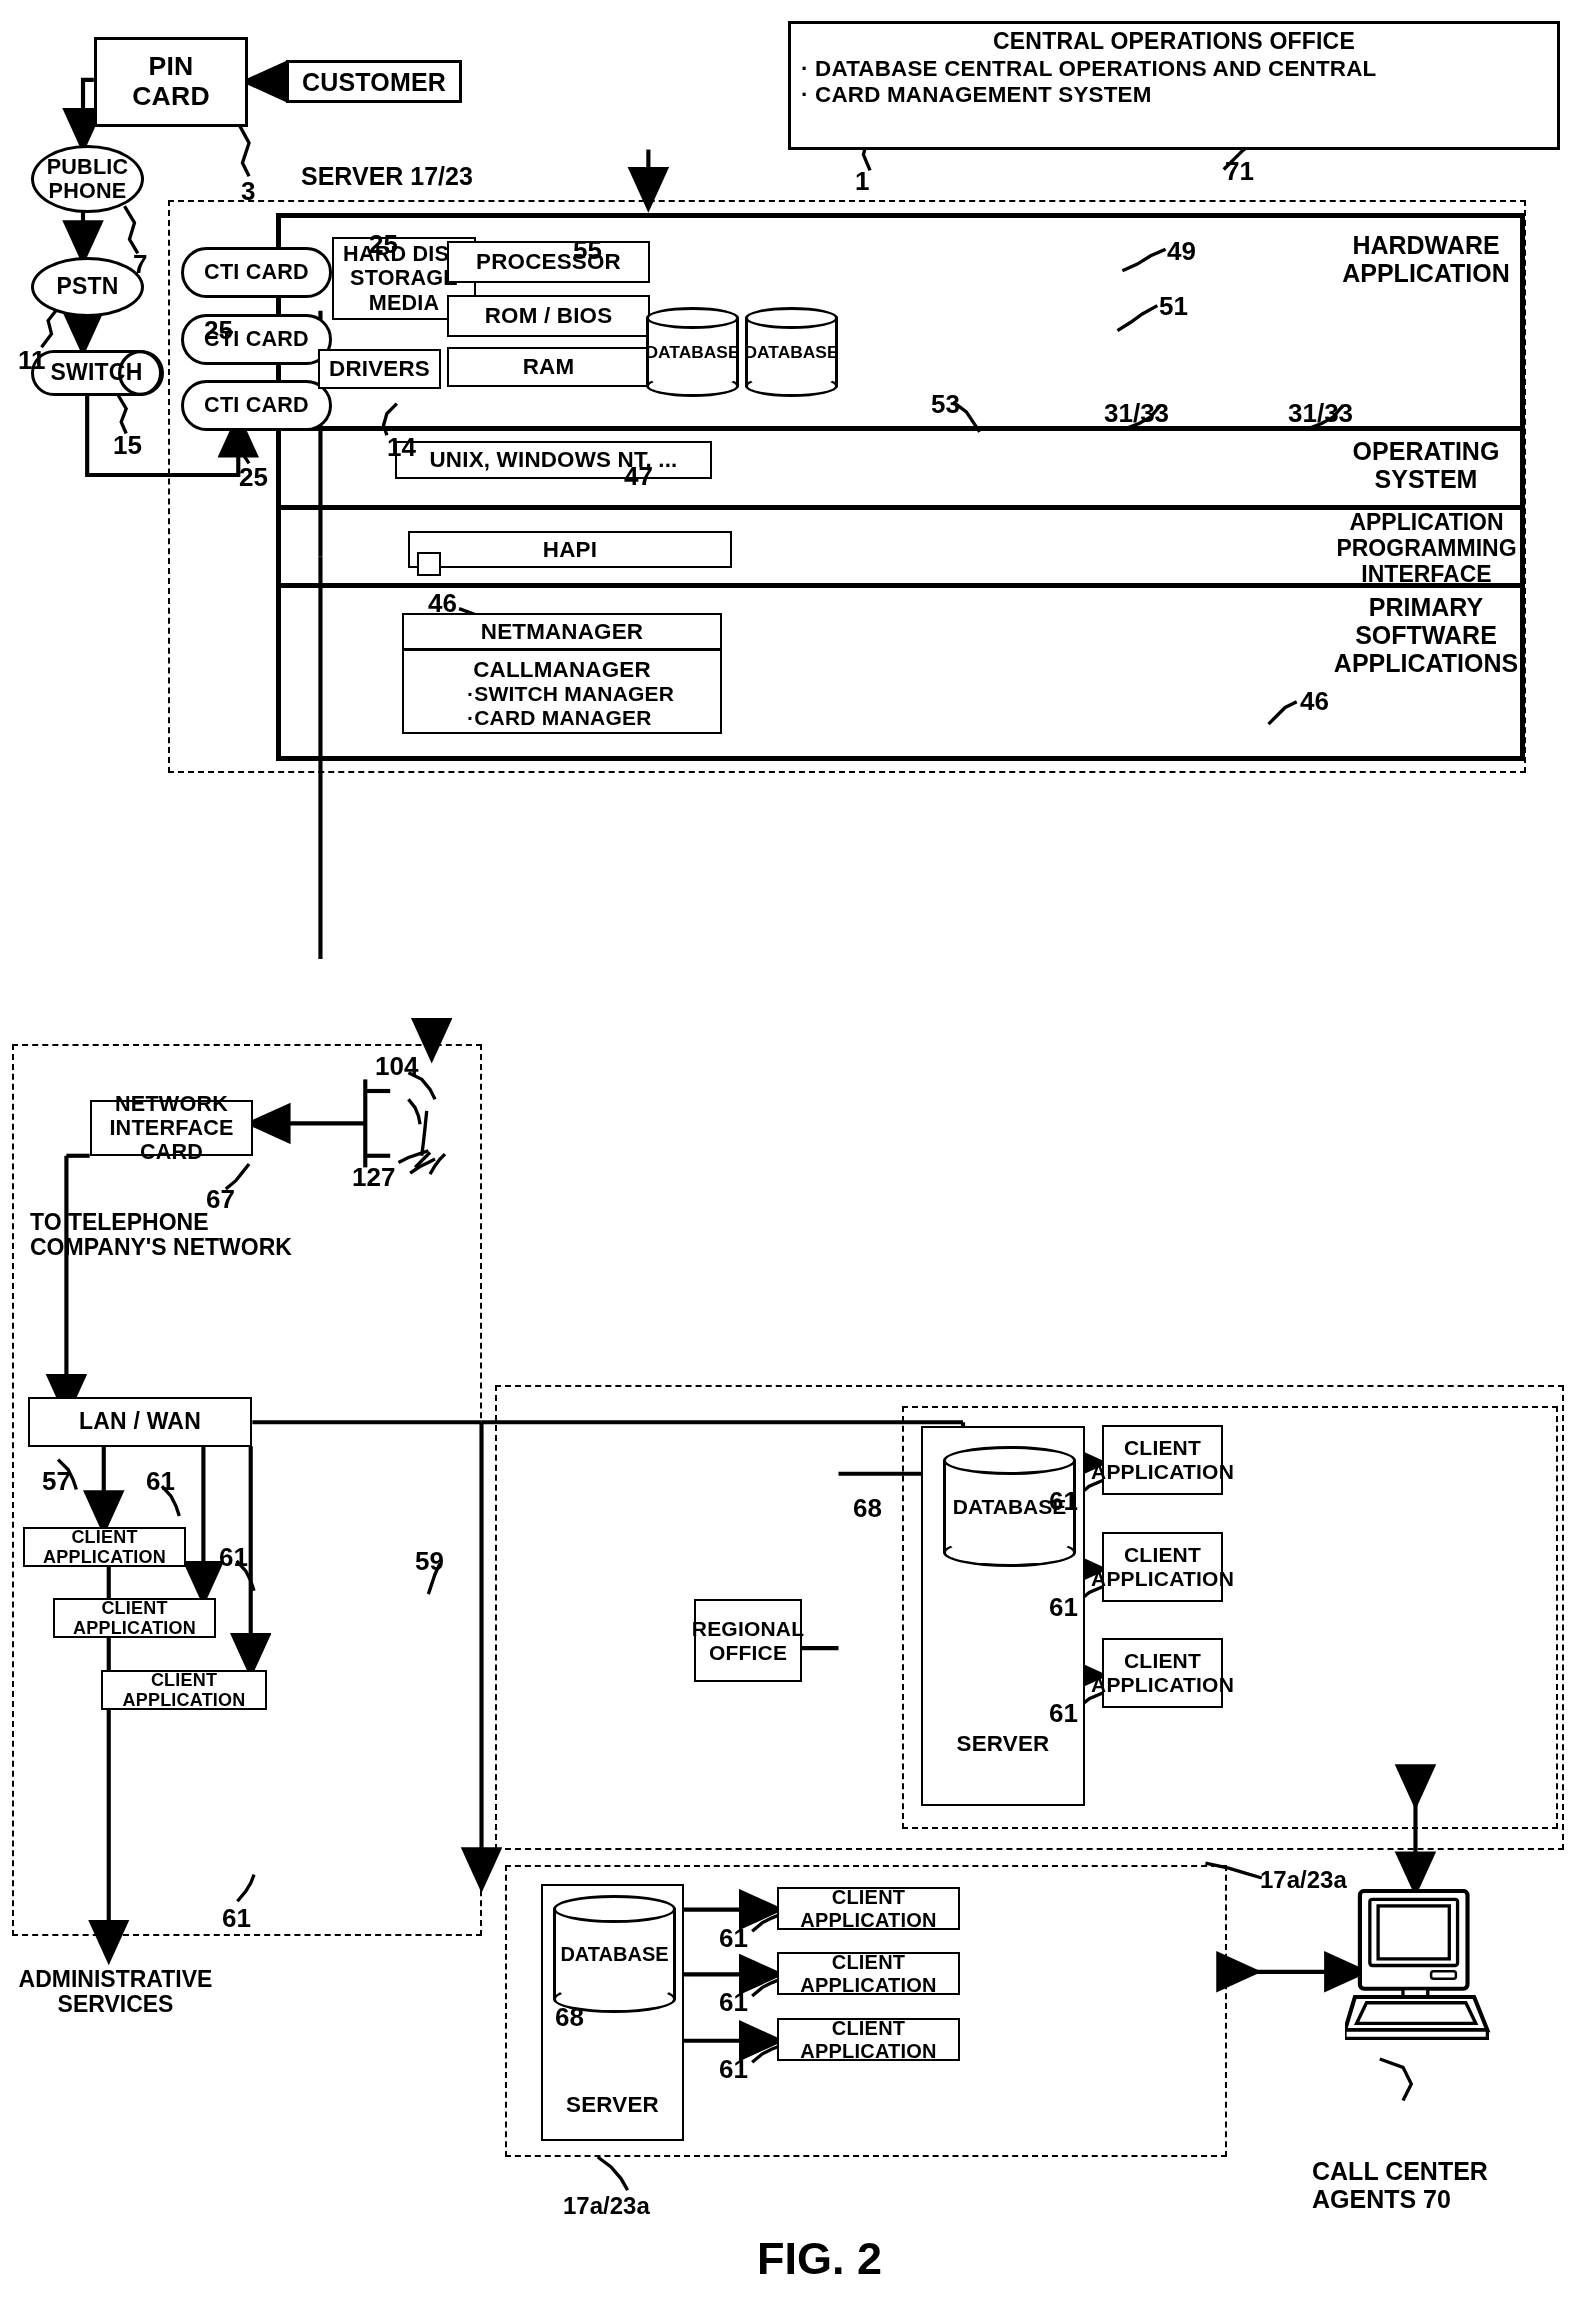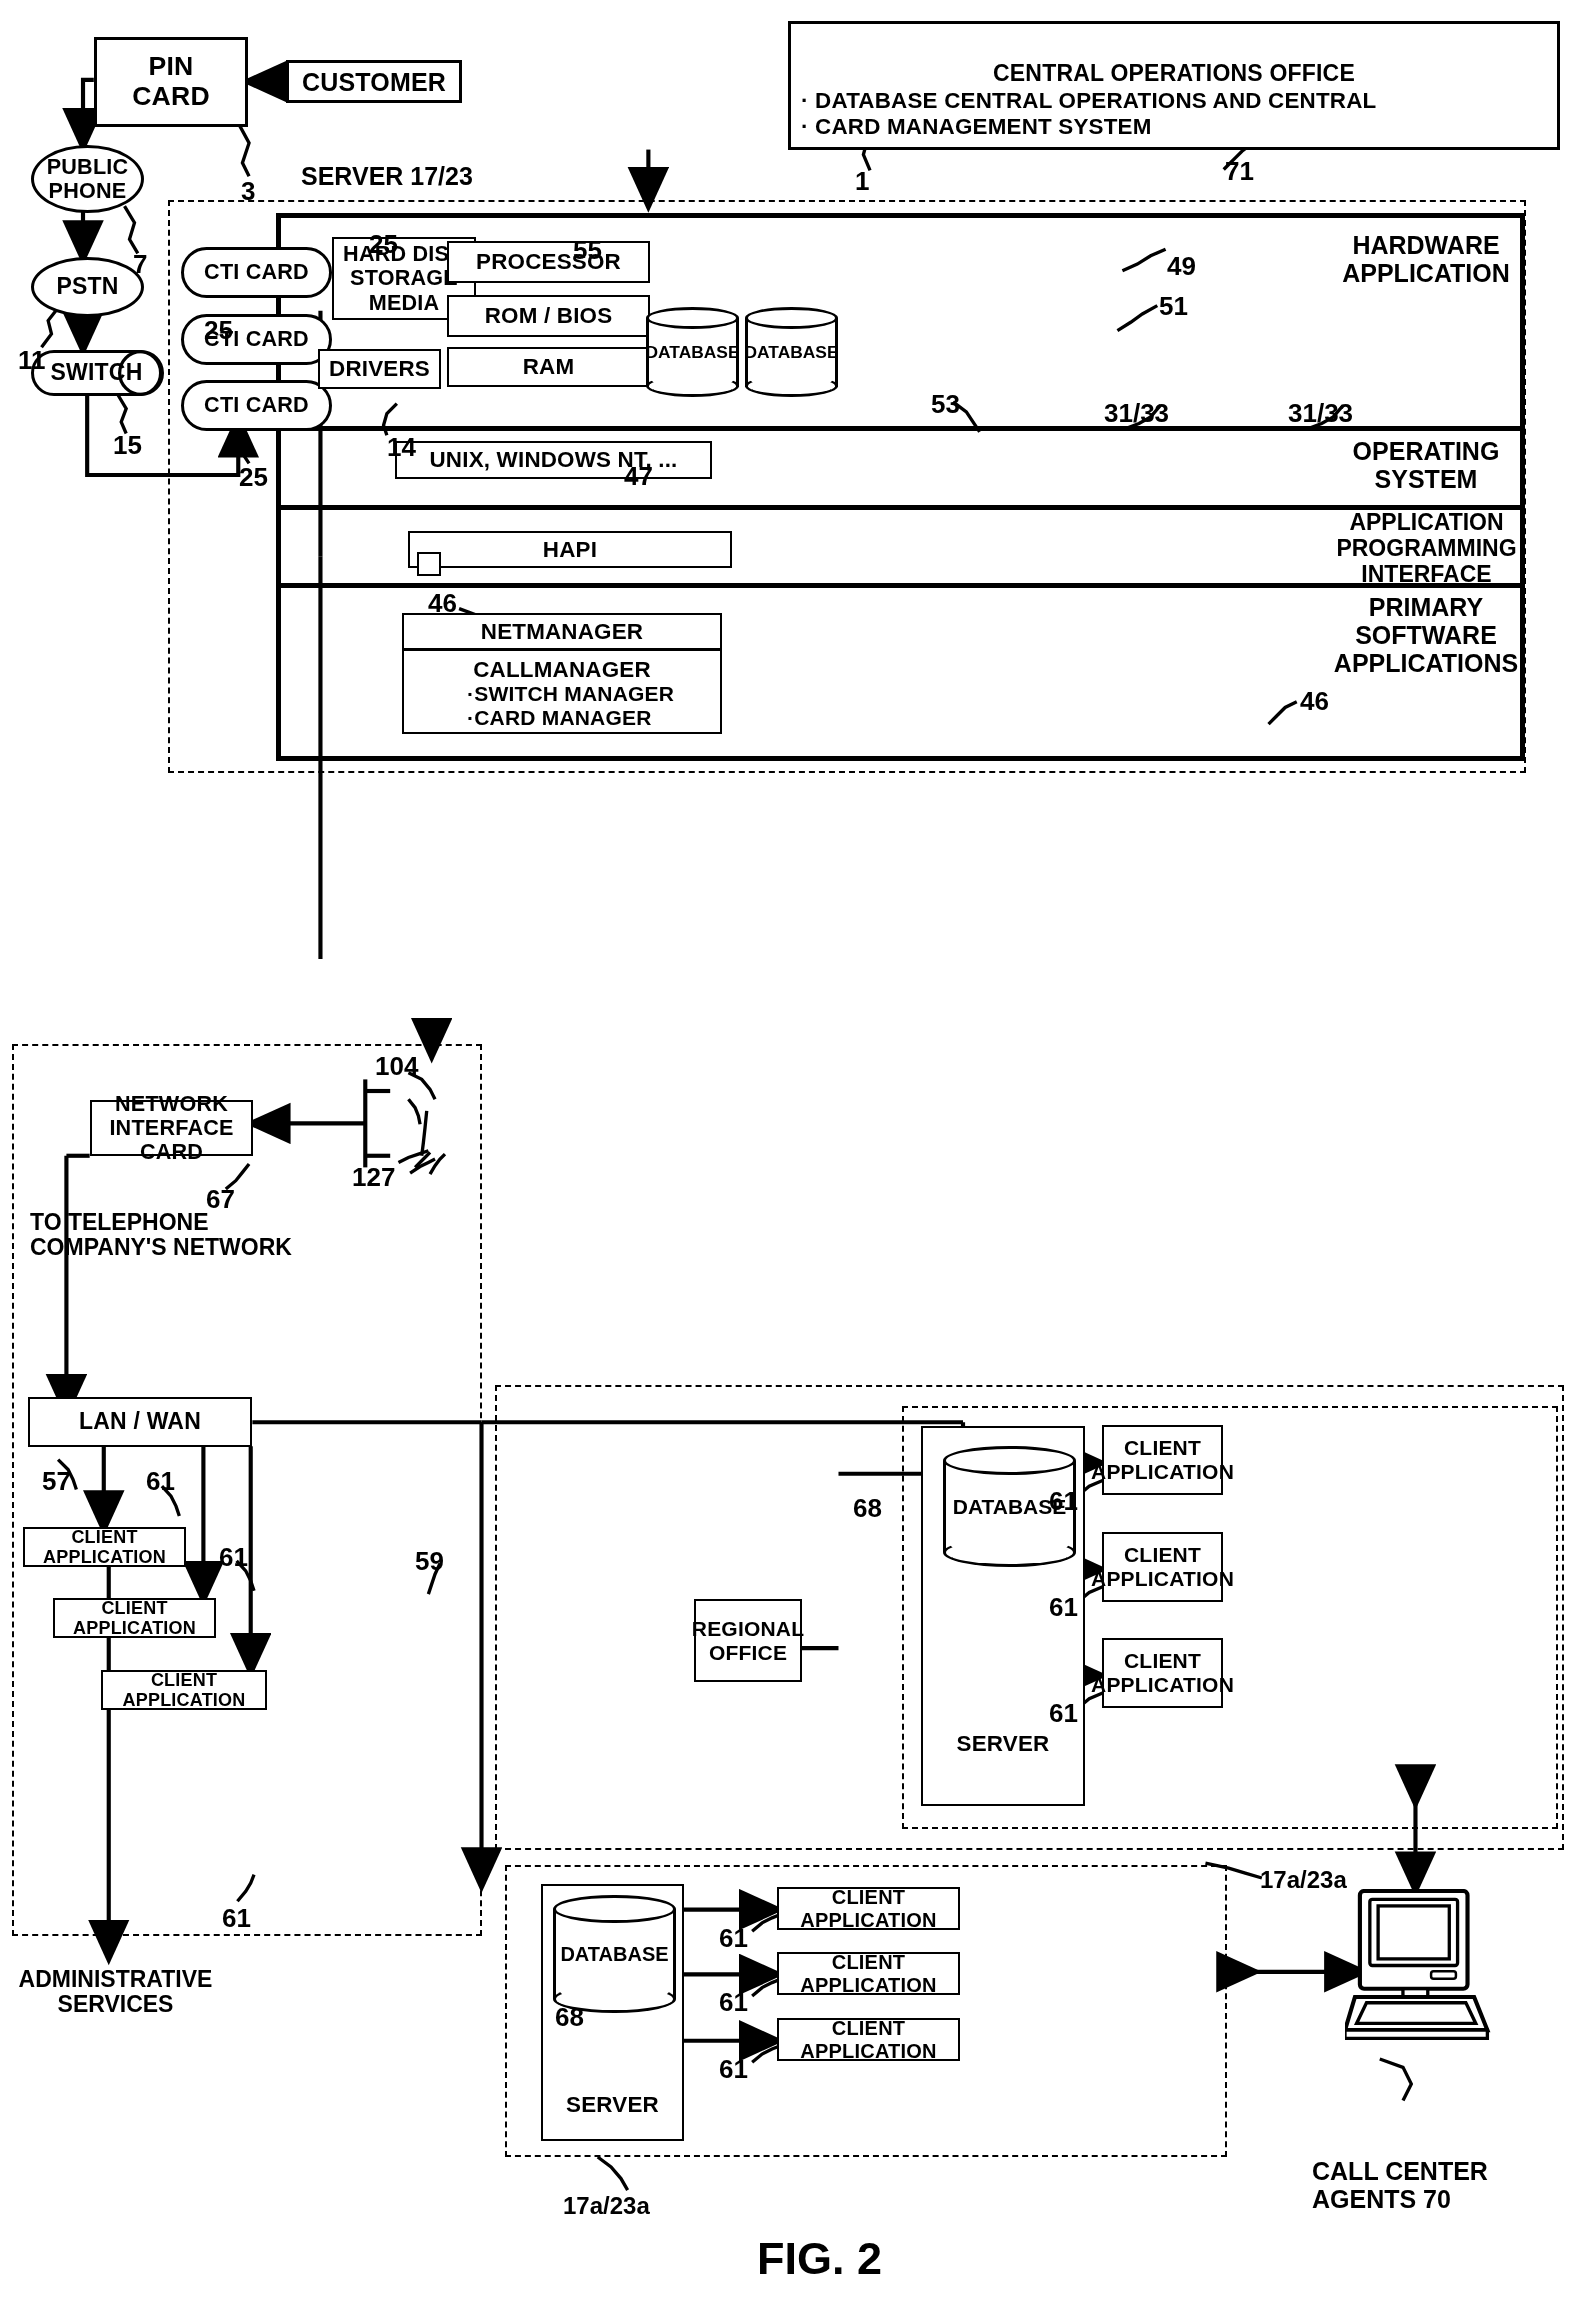--- a/index.html
+++ b/index.html
@@ -273,21 +273,21 @@
 
   <div class="node" style="left:31px; top:350px; width:131px; height:46px; font-size:23px; border-radius:25px;">
     <span>SWITCH</span>
   </div>
   <svg style="position:absolute;left:116px;top:350px;width:50px;height:46px;z-index:4" viewBox="0 0 60 56" width="50" height="46">
     <ellipse cx="30" cy="28" rx="26" ry="26" fill="none" stroke="#000" stroke-width="4"></ellipse>
   </svg>
 
   <div class="node" style="left:788px; top:21px; width:772px; height:129px; font-size:22.4px; align-items:flex-start; justify-content:flex-start; padding:5px 10px;">
     <div style="width:100%">
-      <div style="font-weight:bold; font-size:23px;margin-top:32px;">CENTRAL OPERATIONS OFFICE</div>
+      <div style="font-weight:bold; font-size:23px;">CENTRAL OPERATIONS OFFICE</div>
       <div class="bullets" style="font-size:22.4px; margin-top:1.7px;">
         <span class="b">·&nbsp;<span>DATABASE CENTRAL OPERATIONS AND CENTRAL</span></span>
         <span class="b">·&nbsp;<span>CARD MANAGEMENT SYSTEM</span></span>
       </div>
     </div>
   </div>
 
   <div class="lbl" style="left:301px; top:163px; font-size:25px;">SERVER 17/23</div>
 
   <div class="dashbox" style="left:168px; top:200px; width:1358px; height:573px;"></div>
@@ -488,21 +488,21 @@
 
   <div class="num" style="left:855px; top:166px;">1</div>
   <div class="num" style="left:241px;  top:176px;">3</div>
   <div class="num" style="left:133px;  top:249px;">7</div>
   <div class="num" style="left:18px;   top:345px;">11</div>
   <div class="num" style="left:113px;  top:430px;">15</div>
   <div class="num" style="left:369px;  top:229px;">25</div>
   <div class="num" style="left:204px;  top:315px;">25</div>
   <div class="num" style="left:239px;  top:462px;">25</div>
   <div class="num" style="left:573px;  top:235px;">55</div>
-  <div class="num" style="left:1167px; top:251px;">49</div>
+  <div class="num" style="left:1167px; top:236px;">49</div>
   <div class="num" style="left:1159px; top:291px;">51</div>
   <div class="num" style="left:387px;  top:432px;">14</div>
   <div class="num" style="left:931px; top:389px;">53</div>
   <div class="num" style="left:1104px; top:398px;">31/33</div>
   <div class="num" style="left:1288px; top:398px;">31/33</div>
   <div class="num" style="left:624px;  top:461px;">47</div>
   <div class="num" style="left:1225px; top:156px;">71</div>
   <div class="num" style="left:428px;  top:588px;">46</div>
   <div class="num" style="left:1300px; top:686px;">46</div>
   <div class="num" style="left:375px;  top:1051px;">104</div>

